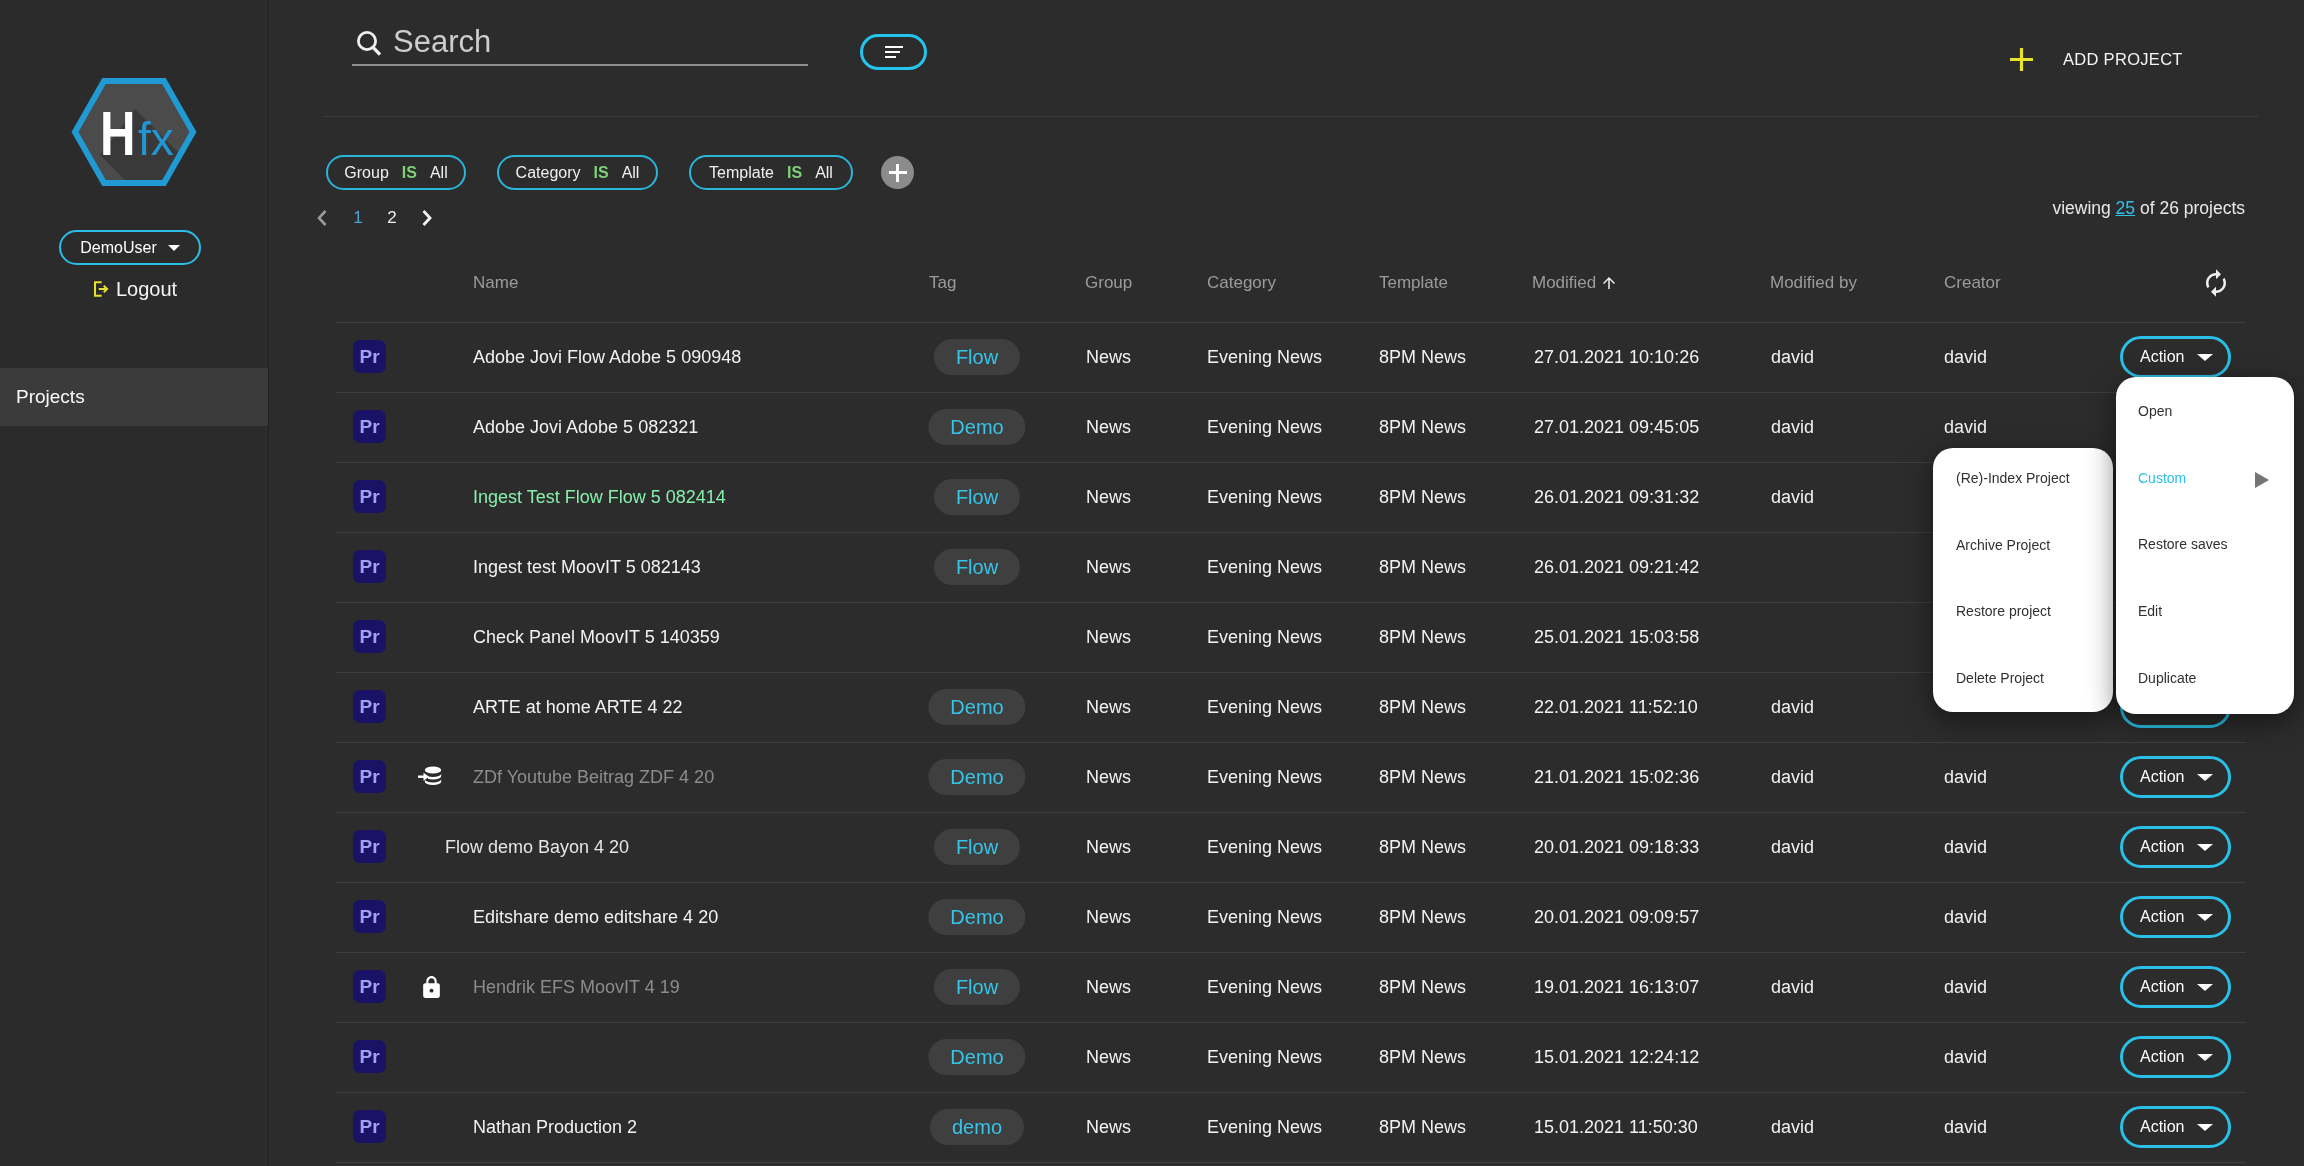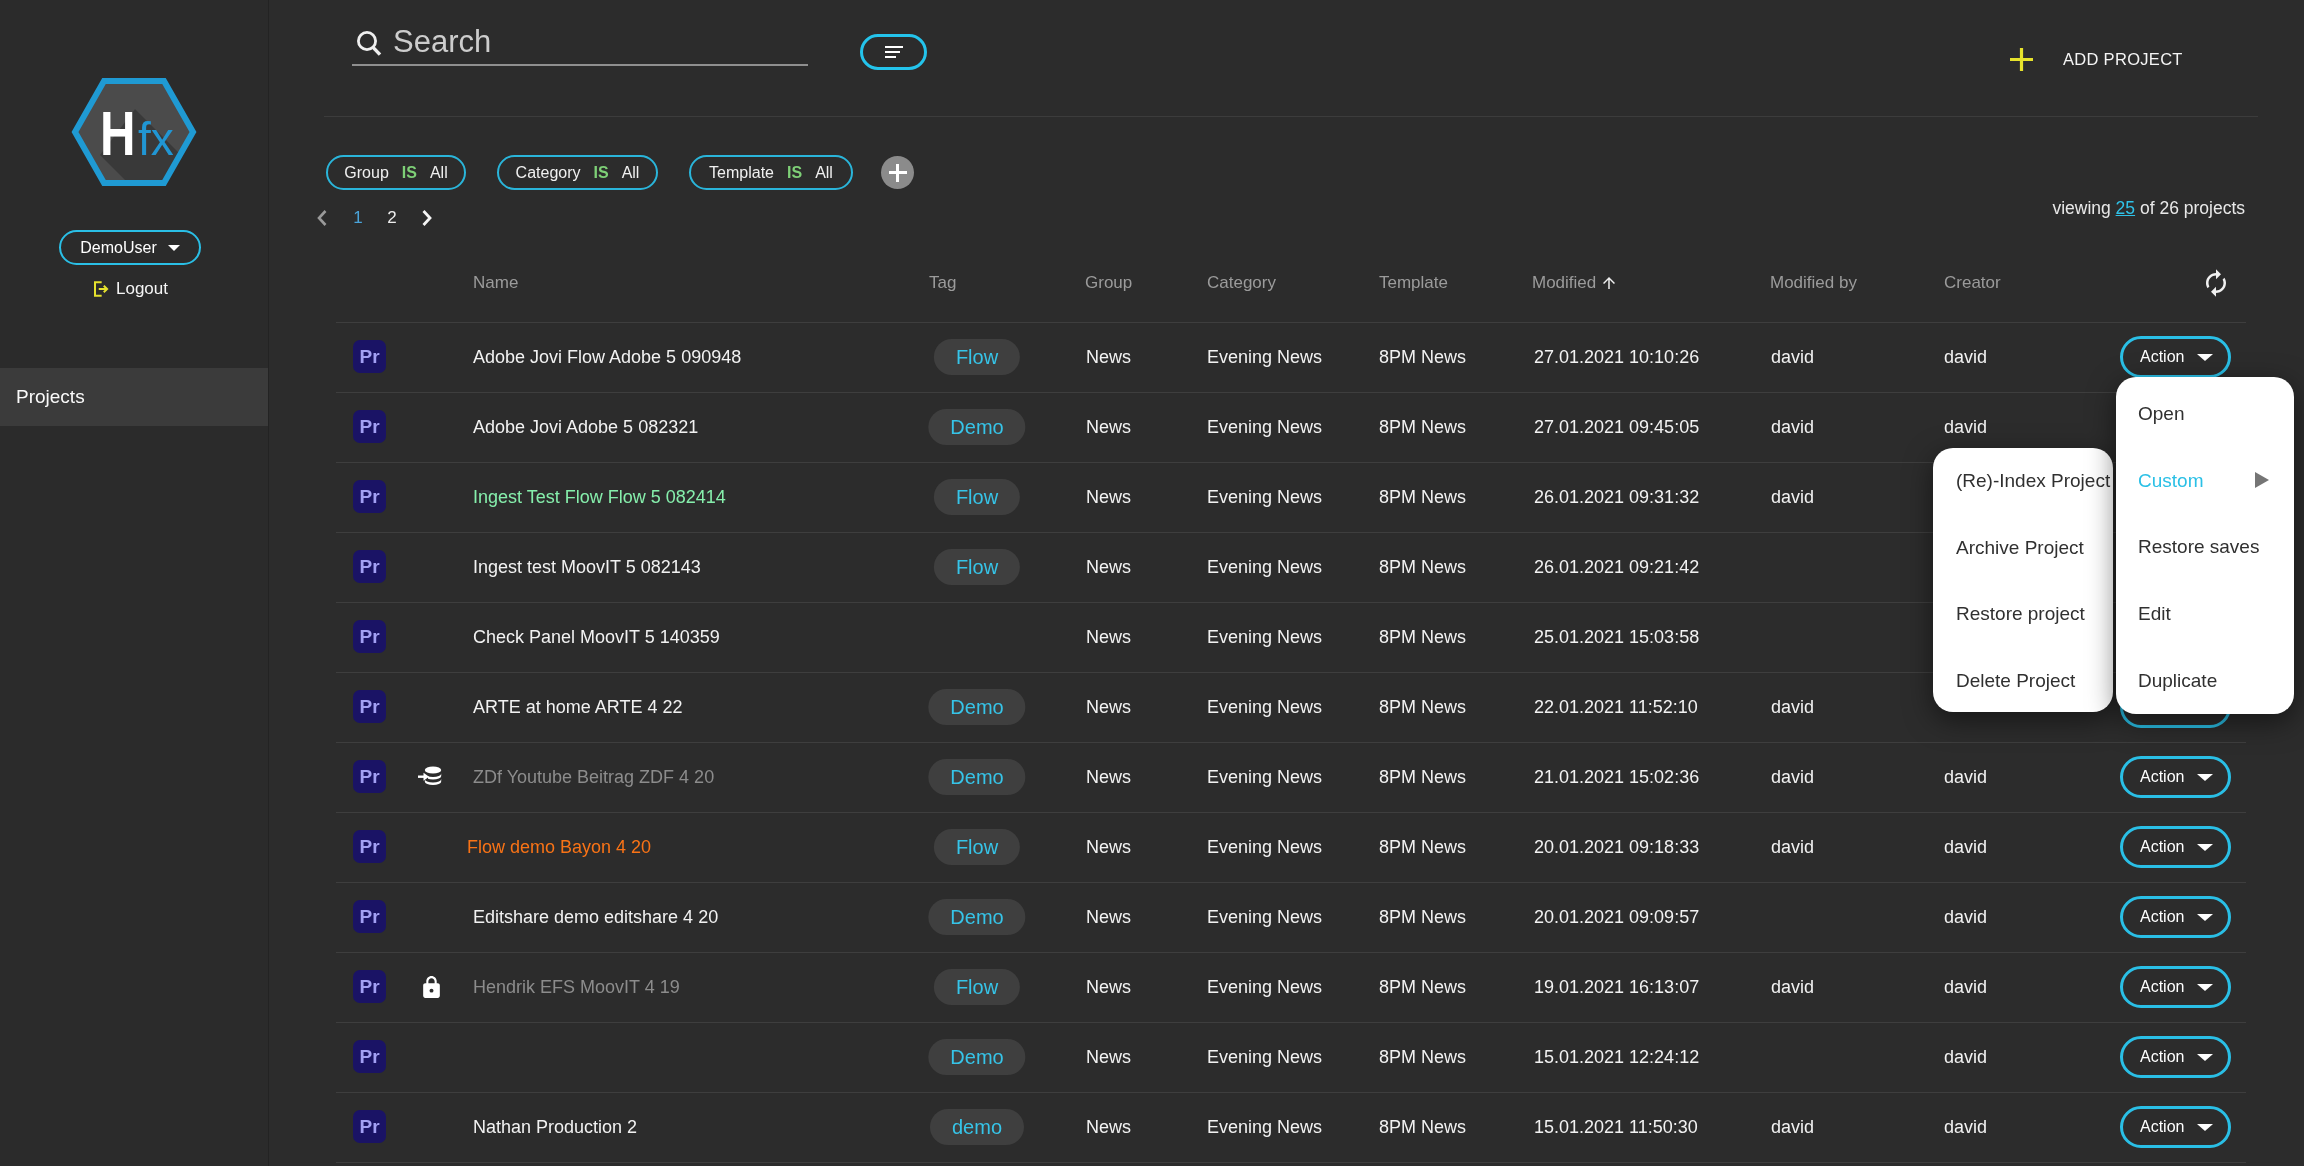--- a/index.html
+++ b/index.html
@@ -5,21 +5,21 @@
 body{background:#2c2c2c;will-change:transform;font-family:"Liberation Sans",sans-serif;position:relative}
 .abs{position:absolute}
 .hdr{color:#9b9b9b;font-size:17px}
 .cell{position:absolute;top:0;height:70px;line-height:70px;font-size:18px;color:#f2f2f2;white-space:nowrap}
 .pill{position:absolute;top:17px;height:36px;line-height:36px;border-radius:18px;background:#3f3f3f;color:#36c4e8;font-size:20px;padding:0 22px;left:977px;transform:translateX(-50%)}
 .act{position:absolute;left:2120px;top:14px;width:111px;height:42px;border:3px solid #2abfe6;border-radius:21px;display:flex;align-items:center;padding-left:17px;color:#fff;font-size:16px}
 .act .car{width:0;height:0;border-left:8px solid transparent;border-right:8px solid transparent;border-top:7px solid #fff;margin-left:13px}
 .divl{position:absolute;left:336px;width:1910px;height:1px;background:#3e3e3e}
 .chip{position:absolute;top:155px;height:35px;border:2px solid #2ab5da;border-radius:17.5px;display:flex;align-items:center;justify-content:center;color:#f0f0f0;font-size:16px}
 .chip b{color:#7ed077;font-weight:bold;margin:0 13px}
-.mitem{position:absolute;left:22px;font-size:19px;color:#303030;white-space:nowrap}
+.mitem{position:absolute;left:22px;font-size:14px;color:#303030;white-space:nowrap}
 </style></head><body>
 
 <div class="abs" style="left:0;top:0;width:268px;height:1166px;background:#2b2b2b"></div>
 <div class="abs" style="left:268px;top:0;width:1px;height:1166px;background:#232323"></div>
 <svg class="abs" style="left:71px;top:76px" width="127" height="112" viewBox="0 0 127 112">
 <defs>
       <clipPath id="hx">
         <polygon points="4,56 33,5 93,5 122,56 93,107 33,107"></polygon>
       </clipPath>
     </defs>
@@ -30,21 +30,21 @@
 <polygon points="4,56 33,5 93,5 122,56 93,107 33,107" fill="none" stroke="#1f9ad3" stroke-width="6"></polygon>
 <text x="29" y="79" font-family="Liberation Sans,sans-serif" font-size="63" font-weight="bold" fill="#fff" transform="scale(0.78,1)" style="transform-origin:29px 79px">H</text>
 <text x="67" y="79" font-family="Liberation Sans,sans-serif" font-size="46" fill="#2196d3">fx</text>
 </svg>
 <div class="abs" style="left:59px;top:230px;width:142px;height:35px;border:2px solid #2abfe6;border-radius:17.5px;display:flex;align-items:center;justify-content:center;color:#fff;font-size:16px">DemoUser<span style="width:0;height:0;border-left:6.5px solid transparent;border-right:6.5px solid transparent;border-top:6px solid #fff;margin-left:11px"></span></div>
 <svg class="abs" style="left:90px;top:279px" width="20" height="20" viewBox="0 0 24 24">
 <path d="M14 4 H6 V20 H14" fill="none" stroke="#e6e22e" stroke-width="2.4"></path>
 <path d="M10.5 12 H20" stroke="#e6e22e" stroke-width="2.4"></path>
 <path d="M16.5 8.2 L20.5 12 L16.5 15.8" fill="none" stroke="#e6e22e" stroke-width="2.4"></path>
 </svg>
-<div class="abs" style="left:116px;top:279px;height:20px;line-height:20px;color:#f5f5f5;font-size:17px">Logout</div>
+<div class="abs" style="left:116px;top:279px;height:20px;line-height:20px;color:#f5f5f5;font-size:20px">Logout</div>
 <div class="abs" style="left:0;top:368px;width:268px;height:58px;background:#3b3b3b">
     <div class="abs" style="left:16px;top:0;height:58px;line-height:58px;color:#fafafa;font-size:19px">Projects</div>
   </div>
 
 <svg class="abs" style="left:355px;top:30px" width="28" height="28" viewBox="0 0 28 28">
 <circle cx="12" cy="11" r="8.6" fill="none" stroke="#efefef" stroke-width="2.8"></circle>
 <path d="M18.3 17.6 L25 24.6" stroke="#efefef" stroke-width="3.4"></path>
 </svg>
 <div class="abs" style="left:393px;top:29px;height:26px;line-height:26px;font-size:31px;color:#cdcdcd">Search</div>
 <div class="abs" style="left:352px;top:64px;width:456px;height:2px;background:#8f8f8f"></div>
@@ -182,21 +182,21 @@
 <div class="cell" style="left:1207px">Evening News</div>
 <div class="cell" style="left:1379px">8PM News</div>
 <div class="cell" style="left:1534px">21.01.2021 15:02:36</div>
 <div class="cell" style="left:1771px">david</div>
 <div class="cell" style="left:1944px">david</div>
 <div class="act">Action<span class="car"></span></div>
 </div>
 <div class="divl" style="top:812px"></div>
 <div class="abs" style="left:0;top:812px;width:2304px;height:70px">
 <div style="position:absolute;left:353px;top:18px;width:33px;height:33px;border-radius:7px;background:#1a1365;color:#a3a0f4;font-weight:bold;font-size:19px;text-align:center;line-height:33px">Pr</div>
-<div class="cell" style="left:467px;color:#f97316">Flow demo Bayon 4 20</div>
+<div class="cell" style="left:445px;color:#e5e5e5">Flow demo Bayon 4 20</div>
 <div class="pill">Flow</div>
 <div class="cell" style="left:1086px">News</div>
 <div class="cell" style="left:1207px">Evening News</div>
 <div class="cell" style="left:1379px">8PM News</div>
 <div class="cell" style="left:1534px">20.01.2021 09:18:33</div>
 <div class="cell" style="left:1771px">david</div>
 <div class="cell" style="left:1944px">david</div>
 <div class="act">Action<span class="car"></span></div>
 </div>
 <div class="divl" style="top:882px"></div>

